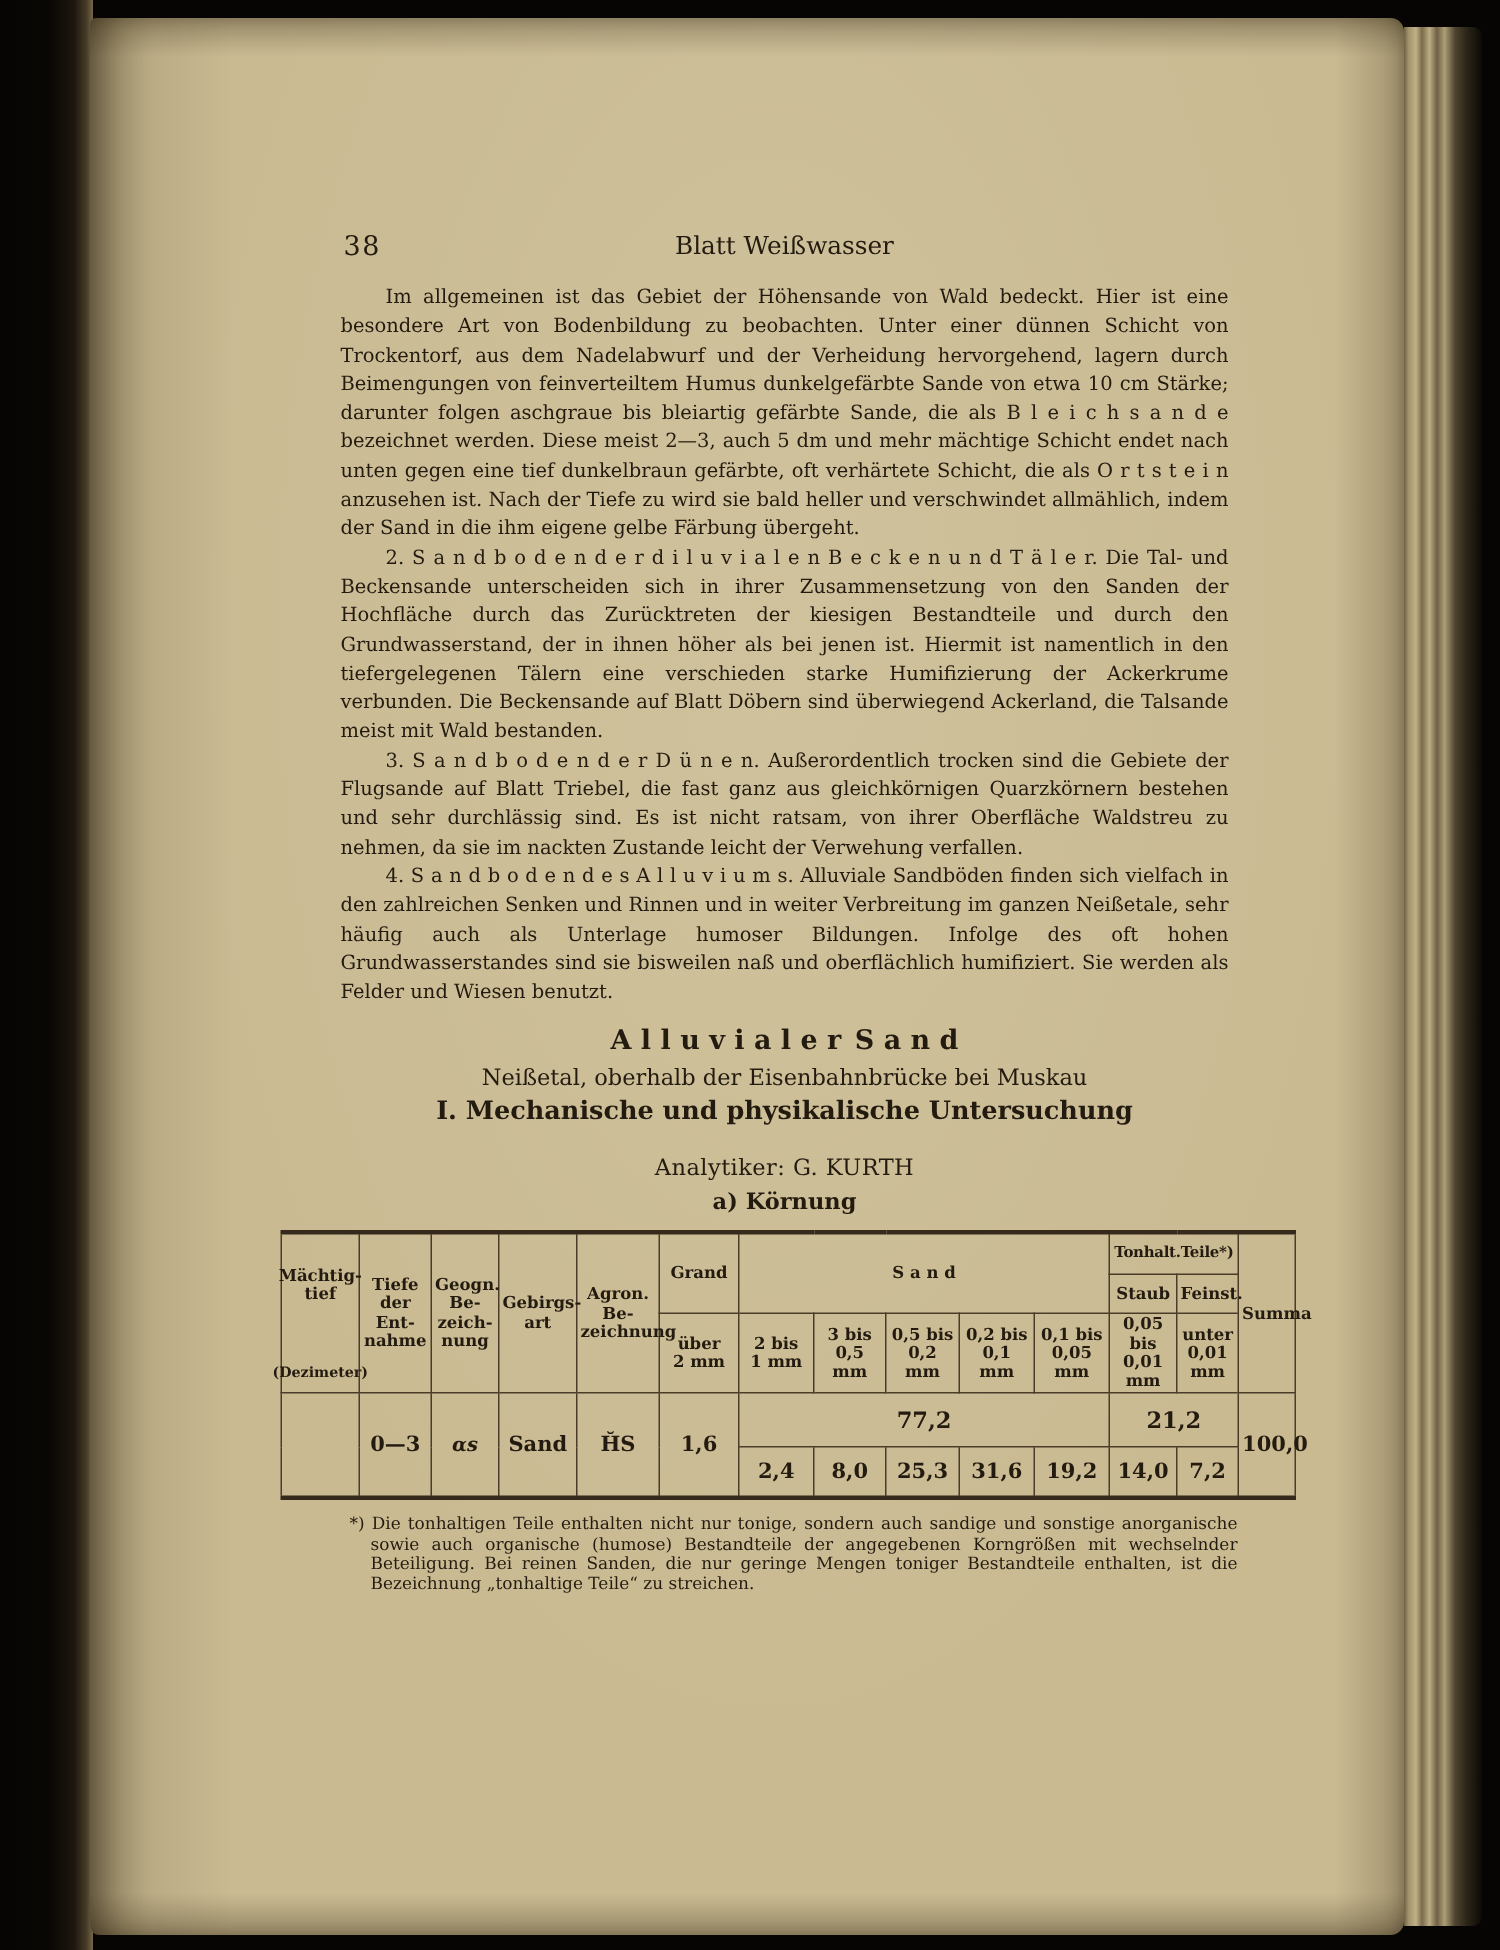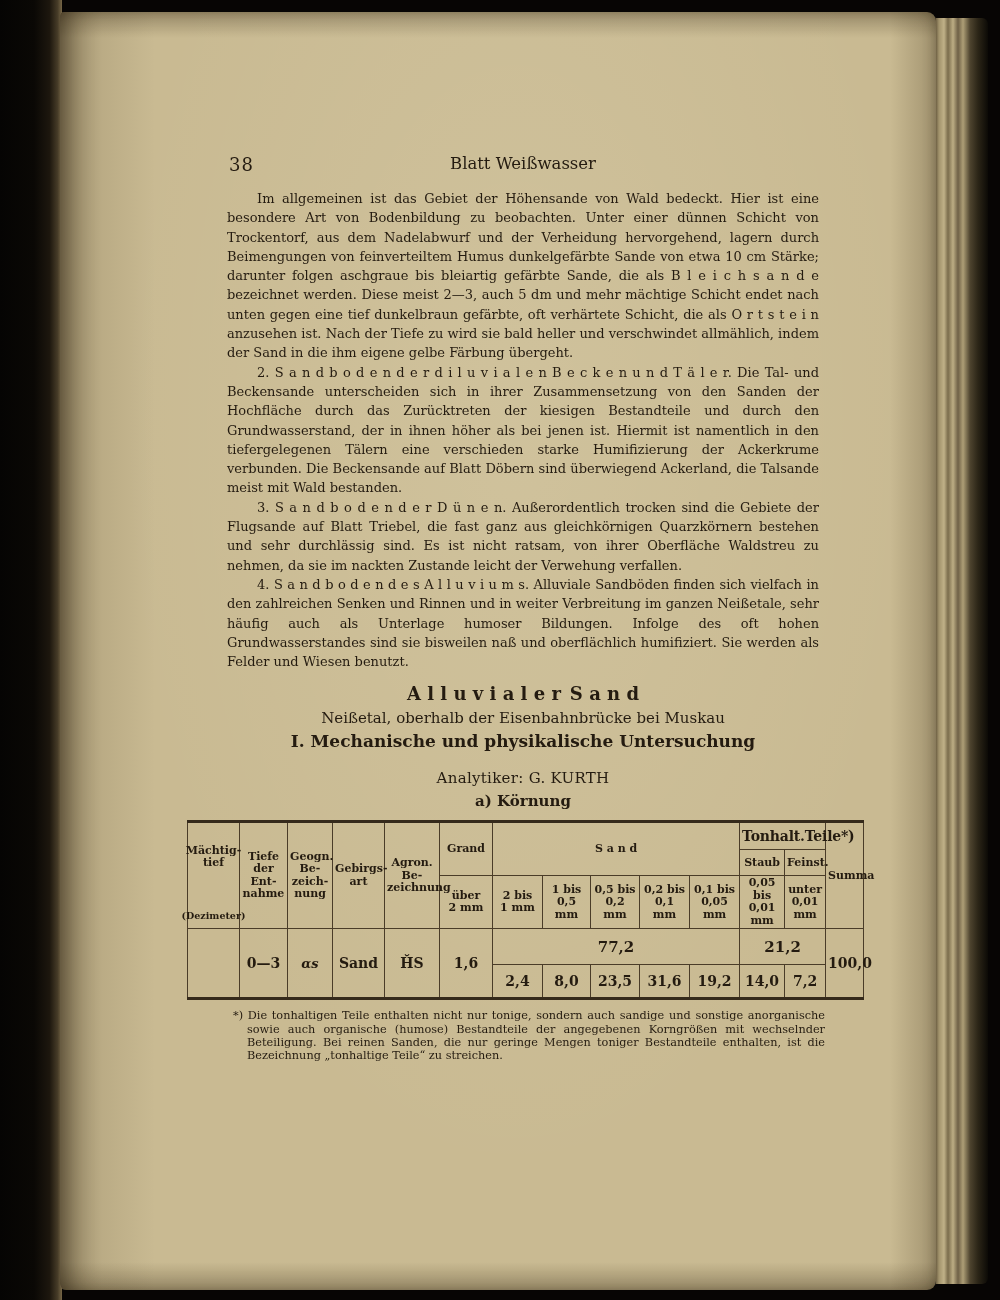--- a/index.html
+++ b/index.html
@@ -46,21 +46,21 @@
   .sec-analyst{font-size:15px;margin-top:18px;letter-spacing:.3px;}
   .sec-kornung{font-size:15px;font-weight:bold;margin-top:5px;}
 
   table.tbl{
     border-collapse:collapse;table-layout:fixed;width:676px;
     margin-left:-40px;margin-top:10px;
     border-top:3px solid #352a1b;border-bottom:3px solid #352a1b;
   }
   .tbl td{border:1px solid #4a3c28;padding:1px 2px;text-align:center;vertical-align:middle;overflow:visible;}
   .hc{font-size:11px;line-height:12.5px;font-weight:bold;white-space:pre-line;}
-  .hc.tiny{font-size:14px;letter-spacing:-0.2px;}
+  .hc.tiny{font-size:10px;letter-spacing:-0.2px;}
   .colstack{display:flex;flex-direction:column;justify-content:space-between;align-items:center;height:94px;padding-top:16px;box-sizing:border-box;}
   .colstack .small{font-size:9.5px;white-space:nowrap;font-weight:bold;margin-bottom:2px;}
   .vc{font-size:14px;font-weight:bold;white-space:nowrap;}
   .vc.total{font-size:15px;}
   .vc.ital{font-style:italic;font-weight:bold;font-size:13px;}
   tr.h1{height:28px;} tr.h2{height:26px;} tr.h3{height:46px;}
   tr.d1{height:36px;} tr.d2{height:34px;}
 
   .footnote{
     margin-top:9px;margin-left:6px;width:578px;
@@ -143,21 +143,21 @@
           </tr>
           <tr class="h2">
             <td class="hc">Staub</td>
             <td class="hc">Feinst.</td>
           </tr>
           <tr class="h3">
             <td class="hc">über
 2 mm</td>
             <td class="hc">2 bis
 1 mm</td>
-            <td class="hc">1 bis
+            <td class="hc">3 bis
 0,5 mm</td>
             <td class="hc">0,5 bis
 0,2 mm</td>
             <td class="hc">0,2 bis
 0,1 mm</td>
             <td class="hc">0,1 bis
 0,05 mm</td>
             <td class="hc">0,05 bis
 0,01
 mm</td>
@@ -172,21 +172,21 @@
             <td rowspan="2" class="vc">Sand</td>
             <td rowspan="2" class="vc">H̆S</td>
             <td rowspan="2" class="vc">1,6</td>
             <td colspan="5" class="vc total">77,2</td>
             <td colspan="2" class="vc total">21,2</td>
             <td rowspan="2" class="vc">100,0</td>
           </tr>
           <tr class="d2">
             <td class="vc">2,4</td>
             <td class="vc">8,0</td>
-            <td class="vc">23,5</td>
+            <td class="vc">25,3</td>
             <td class="vc">31,6</td>
             <td class="vc">19,2</td>
             <td class="vc">14,0</td>
             <td class="vc">7,2</td>
           </tr>
         </tbody>
       </table>
 
       <div class="footnote">*) Die tonhaltigen Teile enthalten nicht nur tonige, sondern auch sandige und sonstige anorganische sowie auch organische (humose) Bestandteile der angegebenen Korngrößen mit wechselnder Beteiligung. Bei reinen Sanden, die nur geringe Mengen toniger Bestandteile enthalten, ist die Bezeichnung „tonhaltige Teile“ zu streichen.</div>
 

